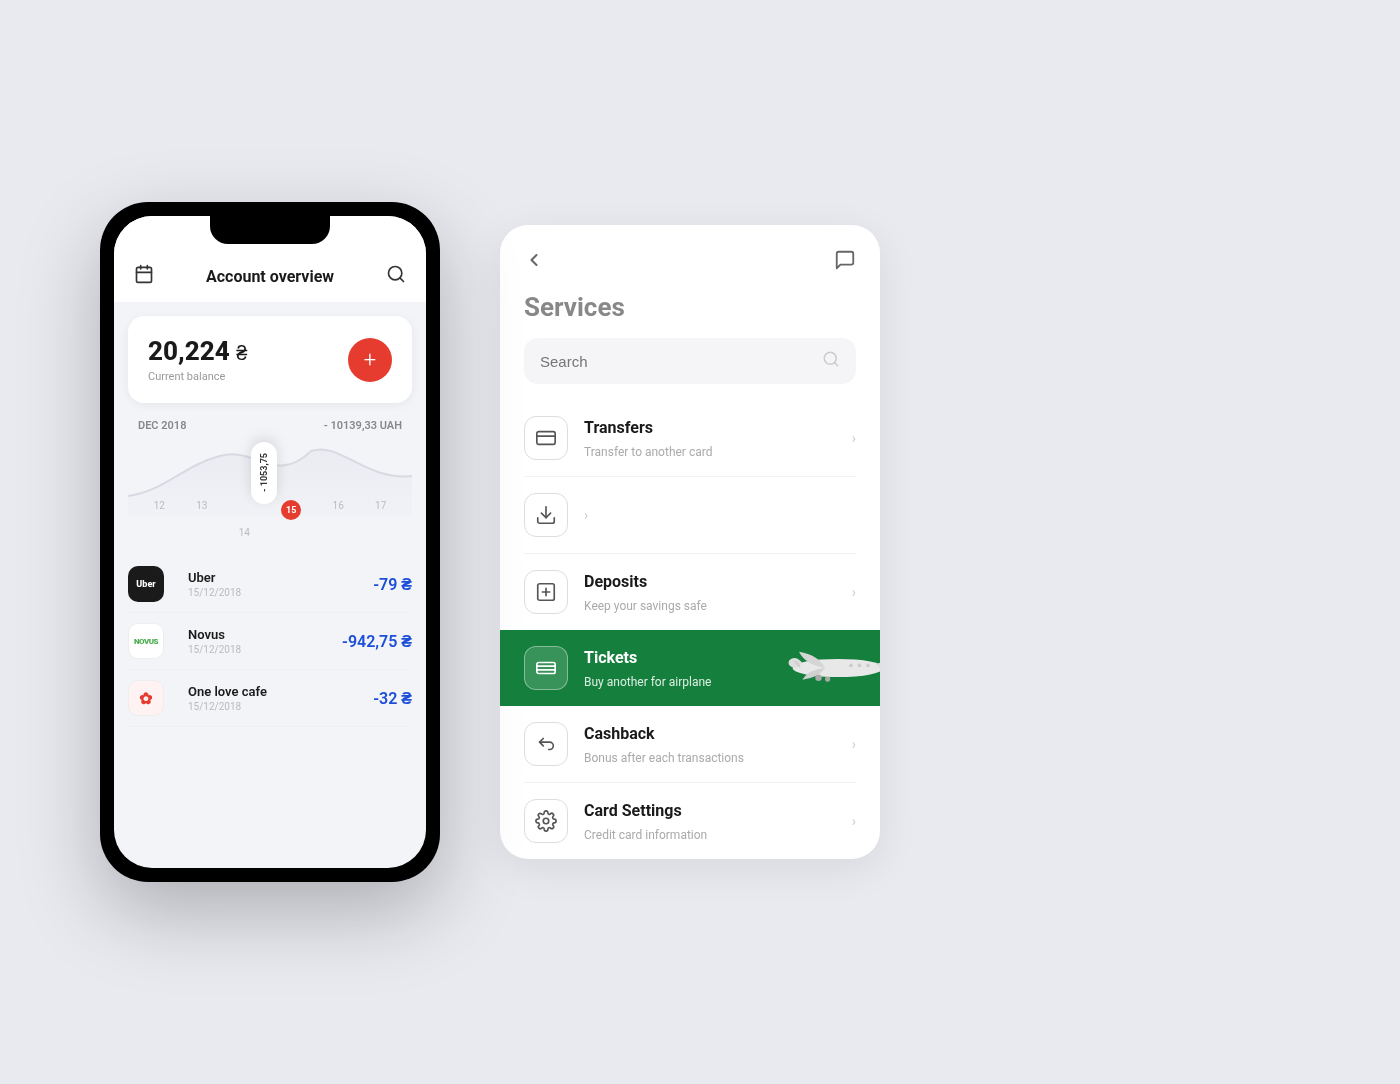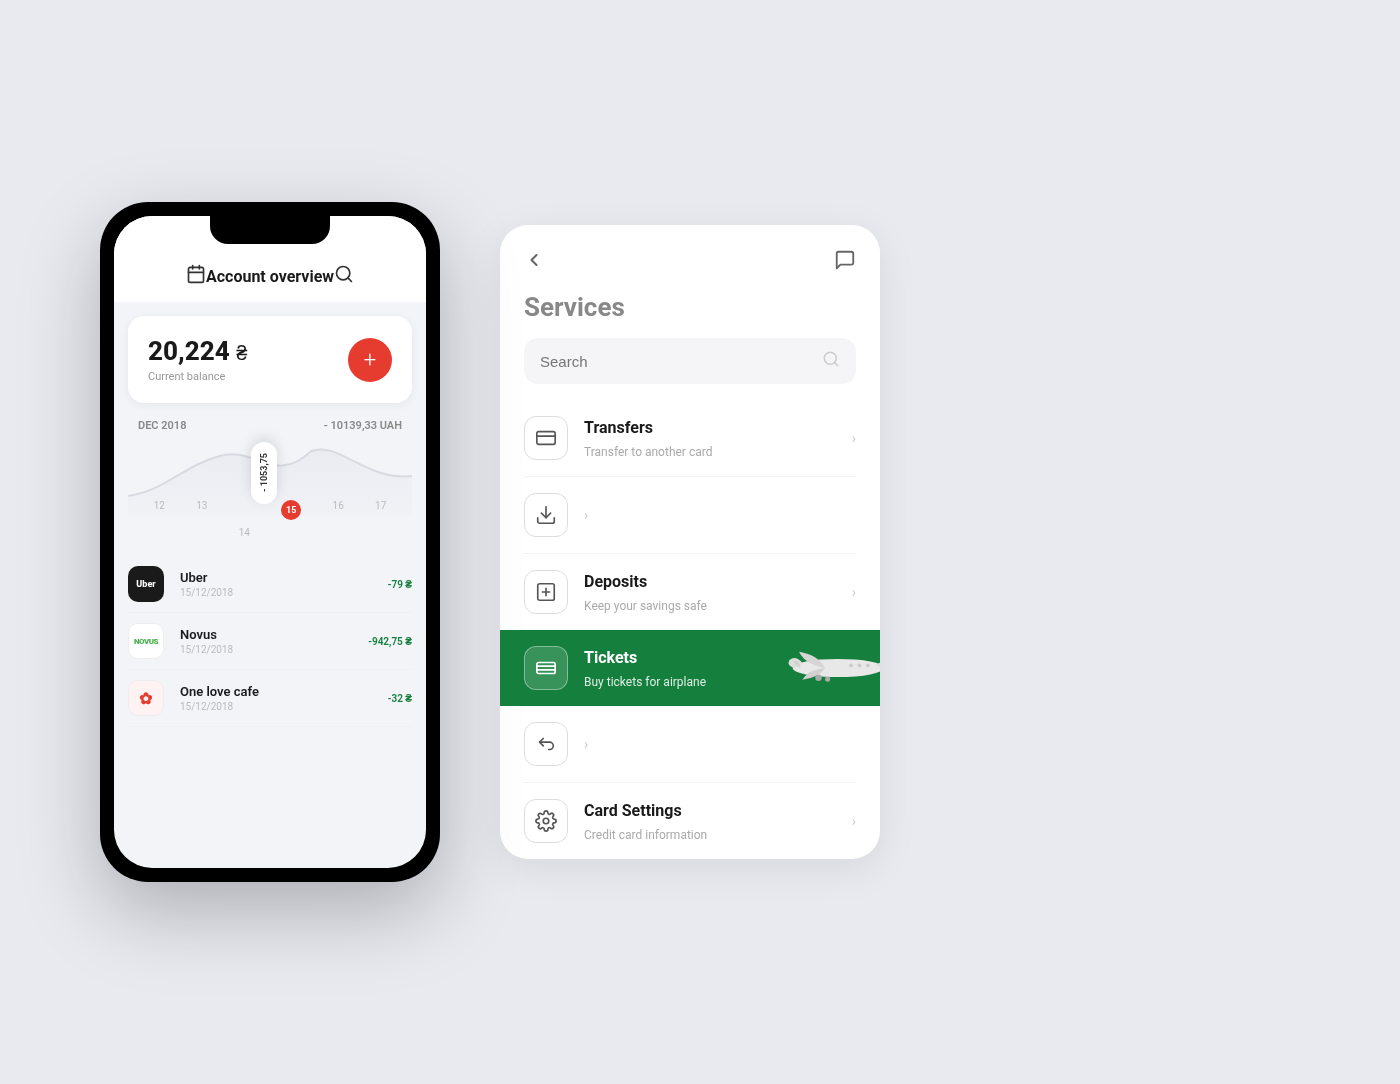--- a/index.html
+++ b/index.html
@@ -57,21 +57,21 @@
       background: #000;
       border-radius: 0 0 18px 18px;
       z-index: 10;
     }
 
     .phone-header {
       background: #fff;
       padding: 48px 20px 14px;
       display: flex;
       align-items: center;
-      justify-content: center;
+      justify-content: space-between;
     }
 
     .phone-header-title {
       font-size: 16px;
       font-weight: 700;
       color: #1a1a1a;
     }
 
     .phone-icon {
       color: #333;
@@ -134,21 +134,21 @@
       flex: 1;
       overflow: hidden;
       padding: 10px 14px 0;
     }
 
     .transaction-item {
       display: flex;
       align-items: center;
       padding: 10px 0;
       border-bottom: 1px solid #f0f0f0;
-      gap: 16px;
+      gap: 24px;
     }
 
     .tx-logo {
       width: 36px;
       height: 36px;
       border-radius: 10px;
       background: #1a1a1a;
       display: flex;
       align-items: center;
       justify-content: center;
@@ -167,21 +167,21 @@
     }
 
     .tx-logo.cafe {
       background: #fff;
       border: 1px solid #eee;
     }
 
     .tx-info { flex: 1; }
     .tx-name { font-size: 13px; font-weight: 600; color: #1a1a1a; }
     .tx-date { font-size: 10px; color: #bbb; margin-top: 2px; }
-    .tx-amount { font-size: 10px; font-weight: 600; color: #15803d; }
+    .tx-amount { font-size: 16px; font-weight: 600; color: #1d4ed8; }
 
     
     .services-panel {
       background: #fff;
       border-radius: 28px;
       width: 380px;
       padding: 0;
       box-shadow: 0 10px 40px rgba(0,0,0,0.08);
       overflow: hidden;
     }
@@ -475,21 +475,21 @@
 
     <div class="service-item active" style="position:relative;overflow:hidden;">
       <div class="service-icon-wrap" style="border-color:rgba(255,255,255,0.4);background:rgba(255,255,255,0.15);">
         <svg width="22" height="22" viewBox="0 0 24 24" fill="none" stroke="#fff" stroke-width="1.8" stroke-linecap="round" stroke-linejoin="round">
           <rect x="2" y="6" width="20" height="12" rx="2"></rect>
           <path d="M2 10h20M2 14h20"></path>
         </svg>
       </div>
       <div class="service-text">
         <div class="service-name" style="color:#fff;">Tickets</div>
-        <div class="service-desc" style="color:rgba(255,255,255,0.85);">Buy tickets for airplane</div>
+        <div class="service-desc" style="color:rgba(255,255,255,0.85);">Buy another for airplane</div>
       </div>
       <span class="service-chevron" style="color:rgba(255,255,255,0.7);">›</span>
 
       <div style="position:absolute;right:-10px;top:50%;transform:translateY(-50%);width:130px;height:65px;">
         <svg viewBox="0 0 200 80" width="130" height="65" xmlns="http://www.w3.org/2000/svg">
 
           <ellipse cx="120" cy="40" rx="70" ry="14" fill="#e8e8e8"></ellipse>
 
           <path d="M185,40 Q200,40 195,36 Q188,28 178,35 Z" fill="#ddd"></path>
 
@@ -510,20 +510,24 @@
       </div>
     </div>
 
     <div class="service-item">
       <div class="service-icon-wrap">
         <svg width="22" height="22" viewBox="0 0 24 24" fill="none" stroke="#555" stroke-width="1.8" stroke-linecap="round" stroke-linejoin="round">
           <path d="M9 14l-4-4 4-4"></path>
             <path d="M5 10h11a4 4 0 1 1 0 8h-1"></path>
         </svg>
       </div>
+      <div class="service-text">
+        <div class="service-name">Cashback</div>
+        <div class="service-desc">Bonus after each transactions</div>
+      </div>
       <span class="service-chevron">›</span>
     </div>
     <div class="divider"></div>
 
     <div class="service-item">
       <div class="service-icon-wrap">
         <svg width="22" height="22" viewBox="0 0 24 24" fill="none" stroke="#555" stroke-width="1.8" stroke-linecap="round" stroke-linejoin="round">
           <circle cx="12" cy="12" r="3"></circle>
             <path d="M19.4 15a1.65 1.65 0 0 0 .33 1.82l.06.06a2 2 0 0 1-2.83 2.83l-.06-.06a1.65 1.65 0 0 0-1.82-.33 1.65 1.65 0 0 0-1 1.51V21a2 2 0 0 1-4 0v-.09A1.65 1.65 0 0 0 9 19.4a1.65 1.65 0 0 0-1.82.33l-.06.06a2 2 0 0 1-2.83-2.83l.06-.06A1.65 1.65 0 0 0 4.68 15a1.65 1.65 0 0 0-1.51-1H3a2 2 0 0 1 0-4h.09A1.65 1.65 0 0 0 4.6 9a1.65 1.65 0 0 0-.33-1.82l-.06-.06a2 2 0 0 1 2.83-2.83l.06.06A1.65 1.65 0 0 0 9 4.68a1.65 1.65 0 0 0 1-1.51V3a2 2 0 0 1 4 0v.09a1.65 1.65 0 0 0 1 1.51 1.65 1.65 0 0 0 1.82-.33l.06-.06a2 2 0 0 1 2.83 2.83l-.06.06A1.65 1.65 0 0 0 19.4 9a1.65 1.65 0 0 0 1.51 1H21a2 2 0 0 1 0 4h-.09a1.65 1.65 0 0 0-1.51 1z"></path>
         </svg>

